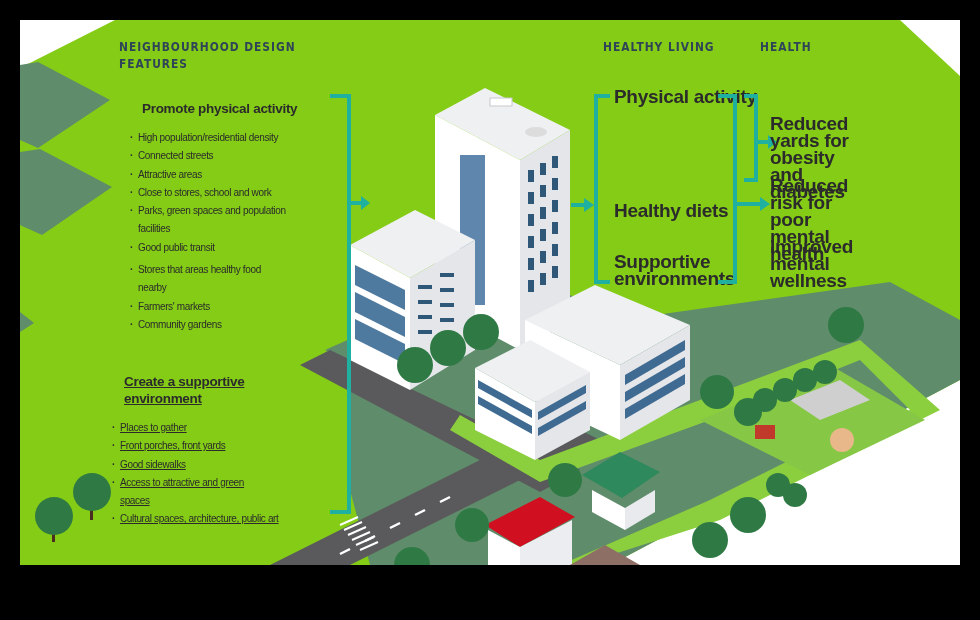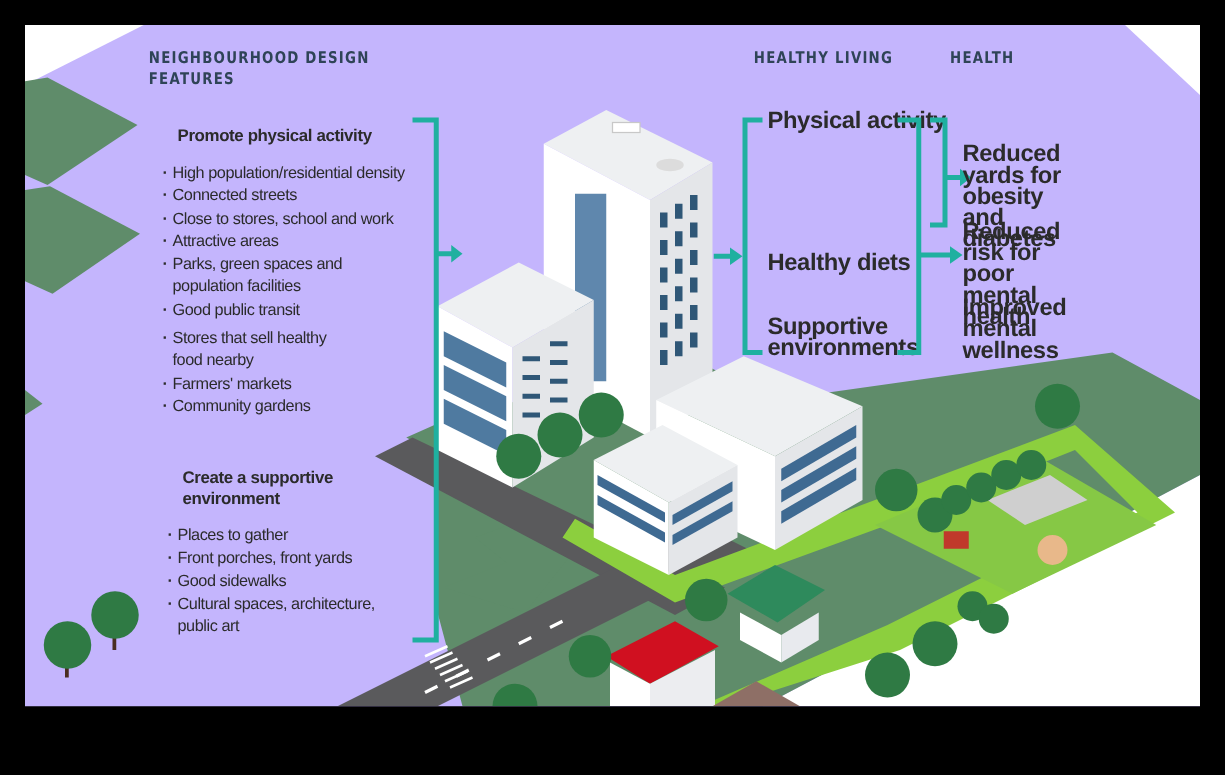--- a/index.html
+++ b/index.html
@@ -5,21 +5,21 @@
     html, body {
       margin: 0; padding: 0;
       width: 980px; height: 620px;
       background: #000000;
       overflow: hidden;
     }
     body { position: relative; font-family: "Liberation Sans", sans-serif; }
     .canvas {
       position: absolute; left: 20px; top: 20px;
       width: 940px; height: 545px;
-      background: #c4b5fd;
+      background: #84cc16;
       overflow: hidden;
     }
     .bg-svg { position: absolute; left: 0; top: 0; }
     .heading {
       position: absolute;
       font-family: "DejaVu Sans", sans-serif;
       font-weight: bold;
       font-size: 13px;
       letter-spacing: 1.2px;
       color: #2f4457;
@@ -37,21 +37,21 @@
       font-weight: bold;
       font-size: 13.5px;
       line-height: 17px;
       letter-spacing: -0.3px;
       margin: 12px;
     }
     .block ul {
       list-style: none; margin: 0; padding: 0;
     }
     .block li {
-      font-size: 13px;
+      font-size: 10px;
       line-height: 18.3px;
       letter-spacing: -0.35px;
       padding-left: 8px;
       text-indent: -8px;
     }
     .block li::before {
       content: "\00B7";
       font-weight: bold;
       display: inline-block;
       width: 8px;
@@ -268,41 +268,42 @@
     <div>FEATURES</div>
   </div>
   <div class="heading" style="left:583px; top:18px;">HEALTHY LIVING</div>
   <div class="heading" style="left:740px; top:18px;">HEALTH</div>
 
   <div class="block" style="left:110px; top:68px; width:220px;">
     <p class="title">Promote physical activity</p>
     <ul>
       <li>High population/residential density</li>
       <li>Connected streets</li>
+      <li>Attractive areas</li>
       <li>Close to stores, school and work</li>
-      <li>Attractive areas</li>
       <li style="width:150px;">Parks, green spaces and population facilities</li>
       <li>Good public transit</li>
     </ul>
   </div>
 
   <div class="block" style="left:110px; top:241px; width:200px;">
     <ul>
-      <li style="width:140px;">Stores that sell healthy food nearby</li>
+      <li style="width:140px;">Stores that areas healthy food nearby</li>
       <li>Farmers' markets</li>
       <li>Community gardens</li>
     </ul>
   </div>
 
-  <div class="block" style="left:114px; top:341px; width:200px;">
+  <div class="block" style="left:92px; top:341px; width:200px;text-decoration:underline;">
     <p class="title" style="width:130px;">Create a supportive environment</p>
     <ul>
       <li>Places to gather</li>
       <li>Front porches, front yards</li>
       <li>Good sidewalks</li>
+      <li style="width:145px;">Access to attractive and green spaces</li>
       <li style="width:175px;">Cultural spaces, architecture, public art</li>
     </ul>
   </div>
 
   <svg class="bracket" style="left:305px; top:70px;" width="50" height="430" viewBox="0 0 50 430">
     <path d="M5,6 H24 V422 H5" fill="none" stroke="#1fb0a0" stroke-width="4"></path>
     <line x1="24" y1="113" x2="38" y2="113" stroke="#1fb0a0" stroke-width="4"></line>
     <polygon points="36,106 45,113 36,120" fill="#1fb0a0"></polygon>
   </svg>
 

